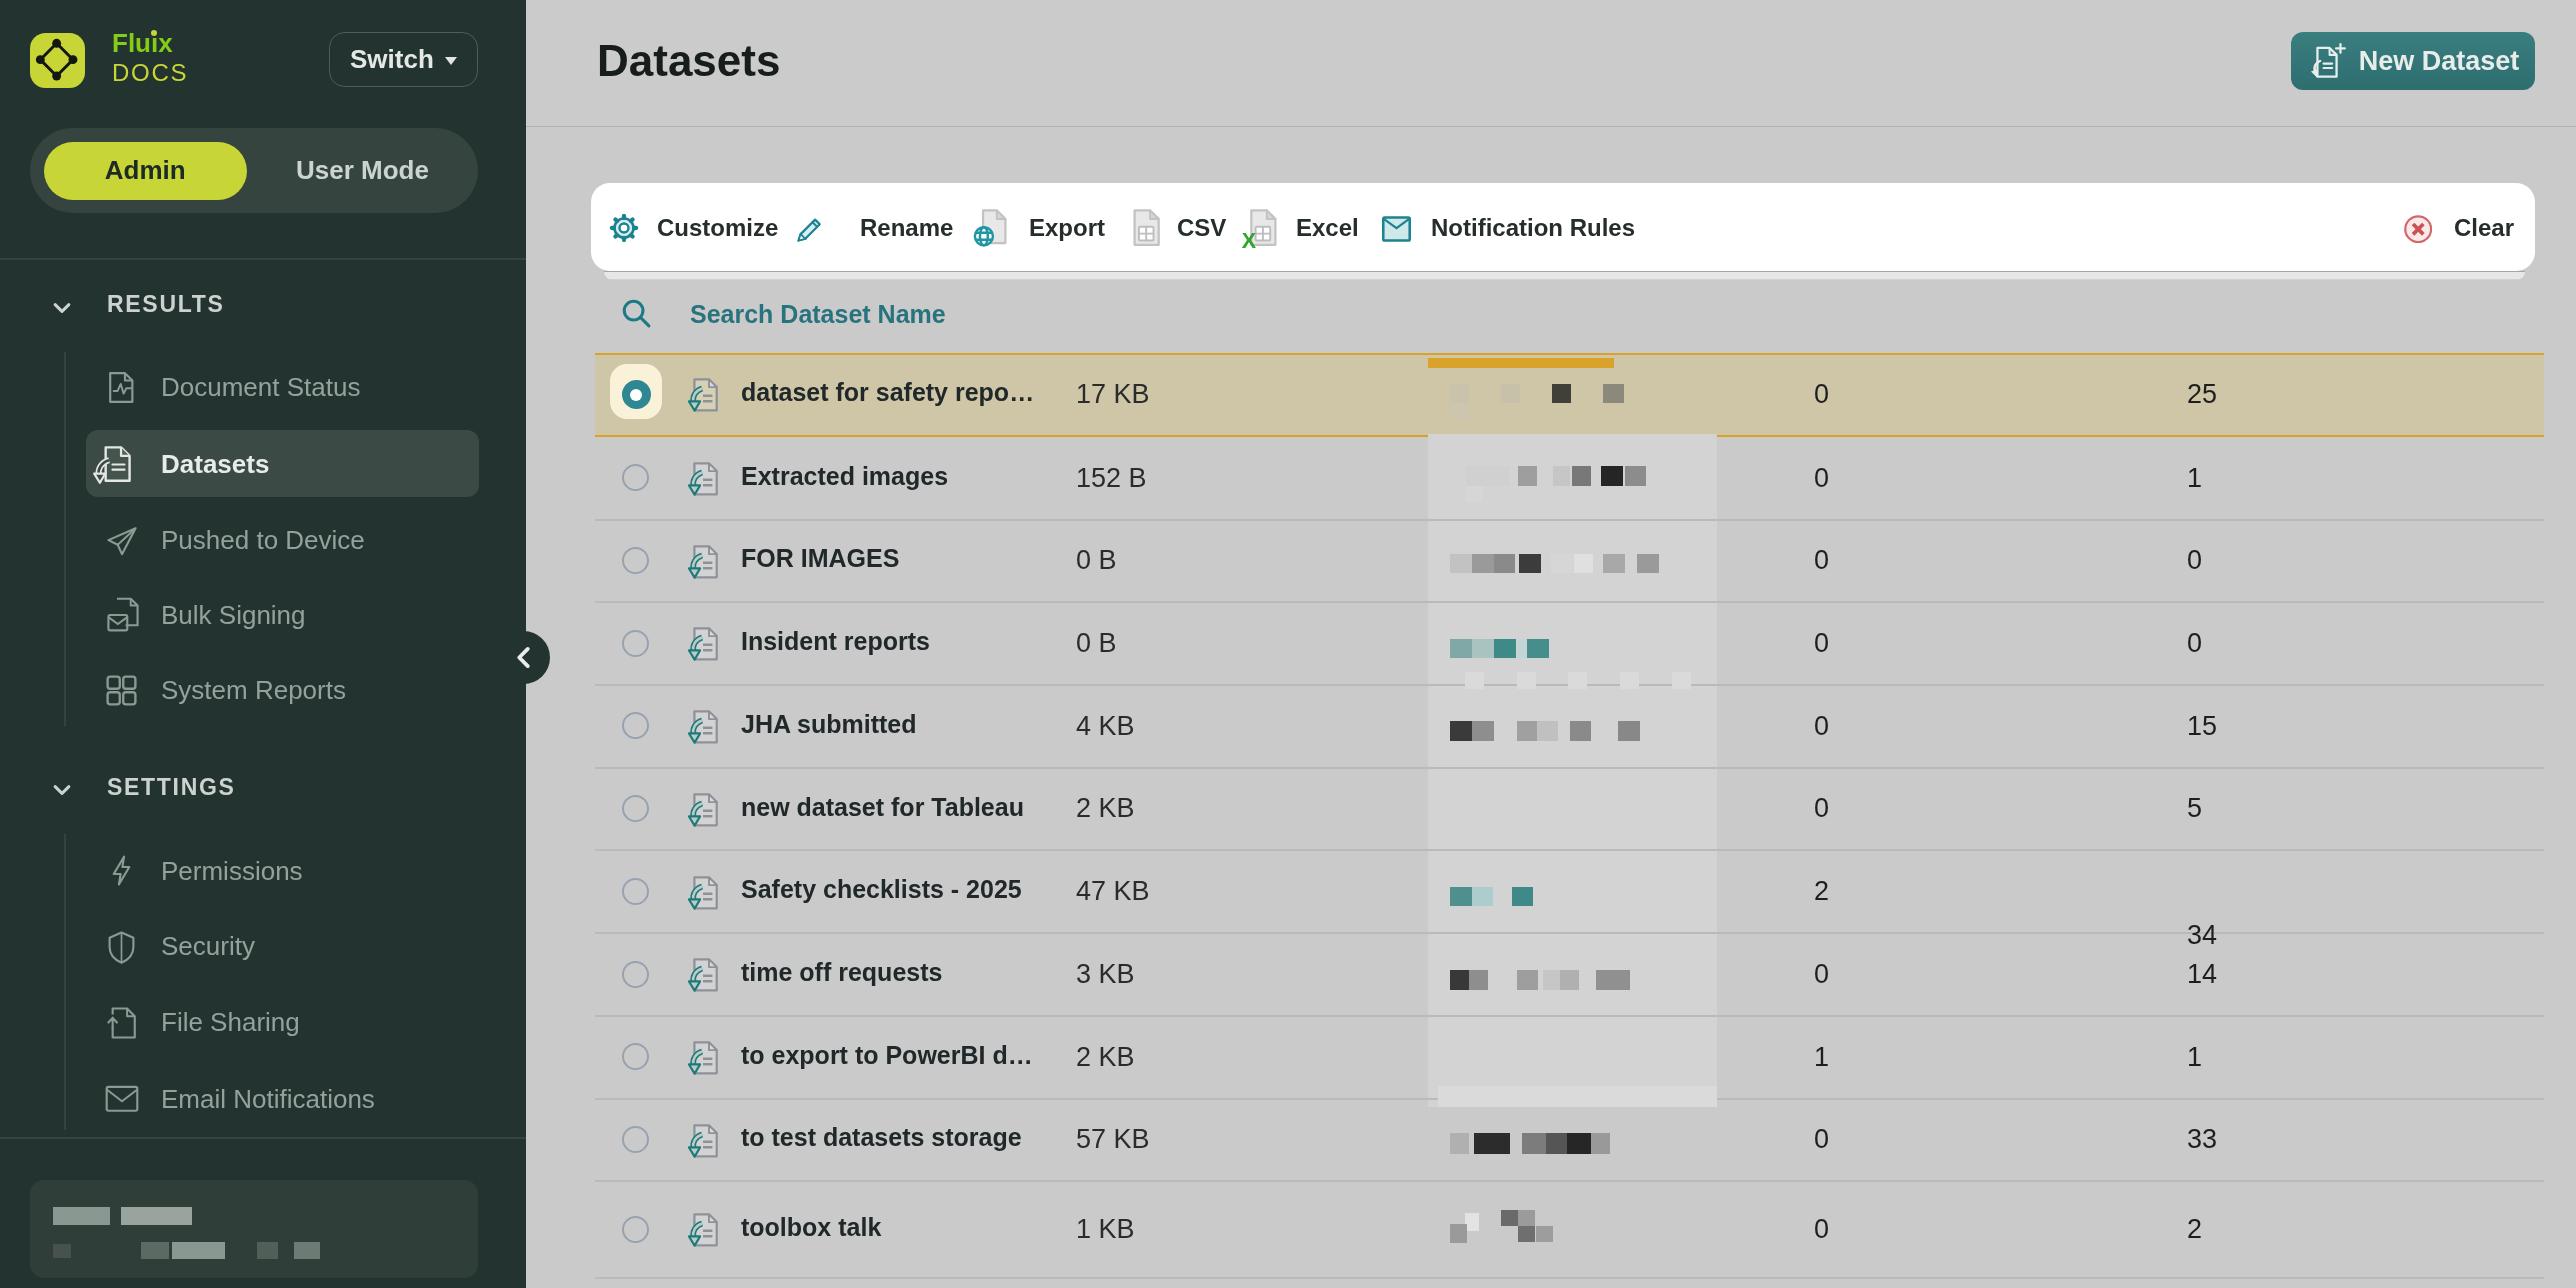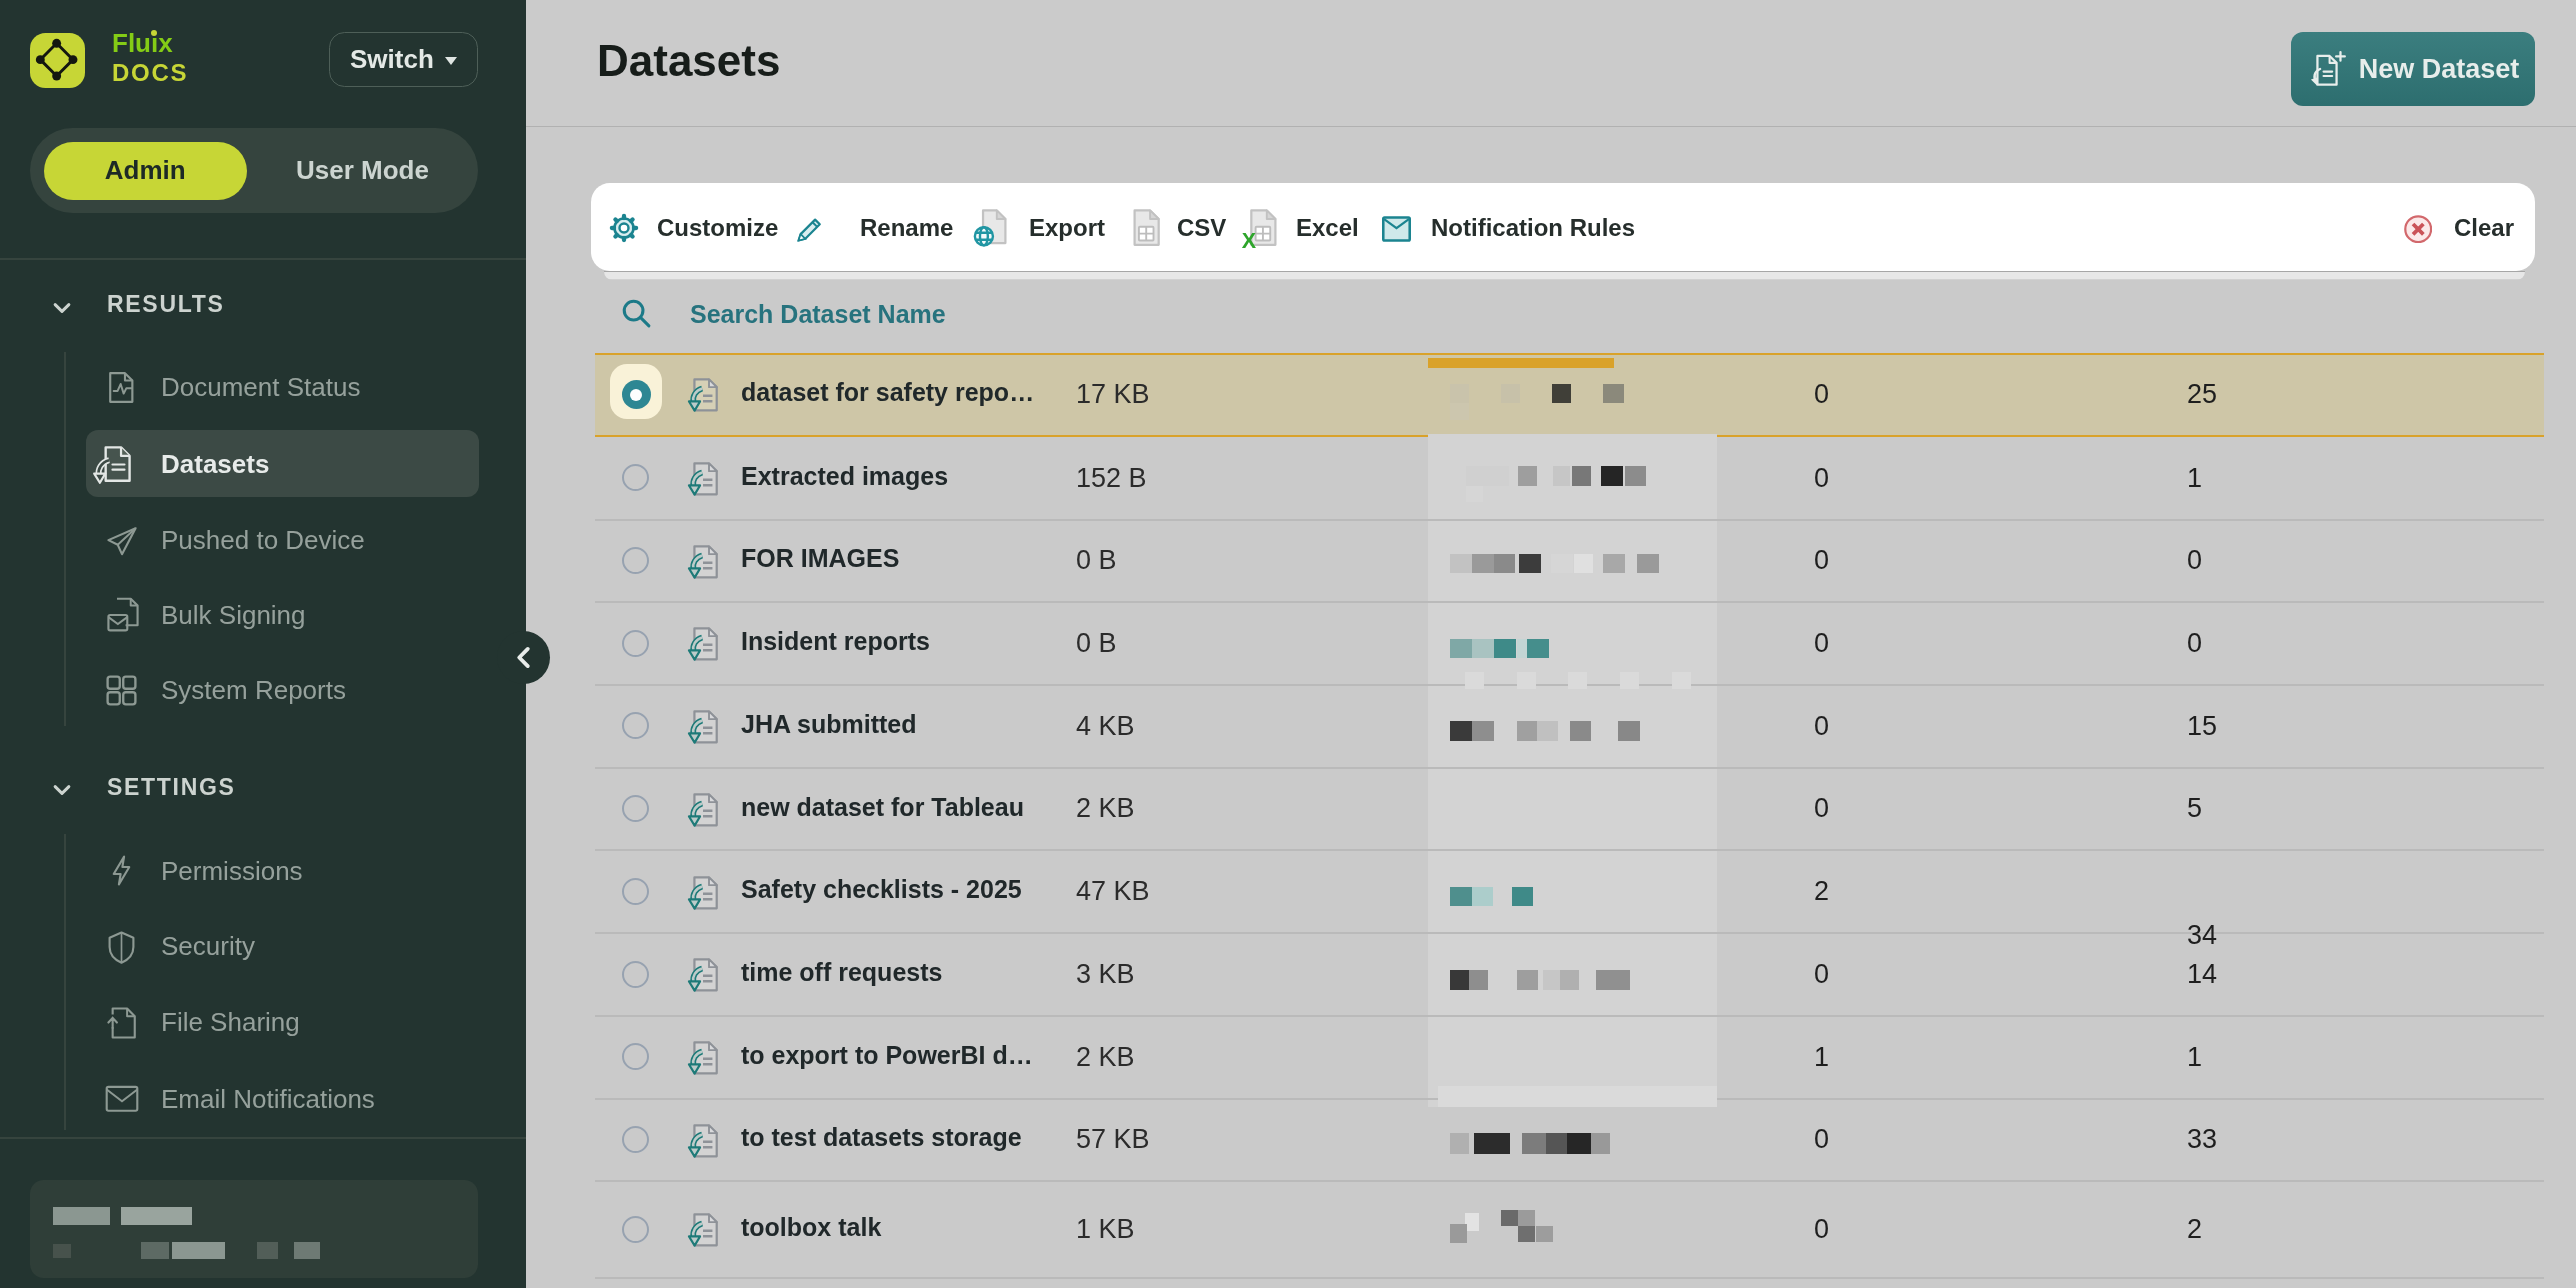--- a/index.html
+++ b/index.html
@@ -35,21 +35,21 @@
     <div class="abs" style="left:30px; top:33px; width:55px; height:55px; border-radius:15.5px; background:#c7d636;">
       <svg width="55" height="55" viewBox="0 0 64 64">
         <path d="M31 12 L50 31 L31 50 L12 31 Z" fill="none" stroke="#141710" stroke-width="3.4"></path>
         <circle cx="31" cy="12" r="5.2" fill="#141710"></circle>
         <circle cx="50" cy="31" r="5.2" fill="#141710"></circle>
         <circle cx="31" cy="50" r="5.2" fill="#141710"></circle>
         <circle cx="12" cy="31" r="5.2" fill="#141710"></circle>
       </svg>
     </div>
     <div class="abs" style="left:112px; top:27.6px; font-size:26px; font-weight:600; color:#84cc16;">Fluıx<span style="position:absolute; left:39px; top:2.6px; width:6px; height:6px; border-radius:50%; background:#c7d636;"></span></div>
-    <div class="abs" style="left:112px; top:59px; font-size:24px; font-weight:700; letter-spacing:1.7px; color:#c7d636;">DOCS</div>
+    <div class="abs" style="left:112px; top:59px; font-size:24px; font-weight:400; letter-spacing:1.7px; color:#c7d636;">DOCS</div>
 
     <div class="abs" style="left:329px; top:32px; width:149px; height:55px; border:1.7px solid #4e5f58; border-radius:15.5px; display:flex; align-items:center; justify-content:center; gap:11.2px;">
       <span style="font-size:26px; font-weight:600; color:#e4e9e6;">Switch</span>
       <span style="width:0; height:0; border-left:6.9px solid transparent; border-right:6.9px solid transparent; border-top:8.6px solid #dfe5e2; margin-top:3.4px;"></span>
     </div>
 
     <div class="abs" style="left:30px; top:128px; width:448px; height:85px; border-radius:43px; background:#35443e;">
       <div class="abs" style="left:13.8px; top:13.8px; width:203px; height:58px; border-radius:29px; background:#c7d636; display:flex; align-items:center; justify-content:center; font-size:26px; font-weight:700; color:#1d2a26;">Admin</div>
       <div class="abs" style="left:224px; top:0; width:217px; height:85px; display:flex; align-items:center; justify-content:center; font-size:26px; font-weight:600; color:#ccd4d0;">User Mode</div>
     </div>
@@ -147,21 +147,21 @@
     <div class="abs" style="left:497px; top:631px; width:53px; height:53px; border-radius:50%; background:#233430;">
       <svg width="53" height="53" viewBox="0 0 62 62">
         <path d="M36 21 L26 31 L36 41" fill="none" stroke="#e8ecea" stroke-width="4.5" stroke-linecap="round" stroke-linejoin="round"></path>
       </svg>
     </div>
   </div>
   <div id="content">
     <div id="header"></div>
     <div class="abs" style="left:71px; top:36px; font-size:44px; font-weight:700; color:#171d1a;">Datasets</div>
 
-    <div class="abs" style="left:1765px; top:32px; width:244px; height:74px; border-radius:12px; background:linear-gradient(180deg,#3b7e7f,#2d6e6f); display:flex; align-items:center; justify-content:center; gap:12px;">
+    <div class="abs" style="left:1765px; top:32px; width:244px; height:58px; border-radius:12px; background:linear-gradient(180deg,#3b7e7f,#2d6e6f); display:flex; align-items:center; justify-content:center; gap:12px;">
       <svg width="40" height="40" viewBox="0 0 46 46">
         <path d="M12 8 H26 L34 16 V41 H12 Z" fill="none" stroke="#e8eeec" stroke-width="2.6" stroke-linejoin="round"></path>
         <path d="M26 8 V16 H34" fill="none" stroke="#e8eeec" stroke-width="2.4" stroke-linejoin="round"></path>
         <path d="M19 26 H29 M19 31 H29" stroke="#e8eeec" stroke-width="2.4" stroke-linecap="round"></path>
         <path d="M15 23 C8 26 7 33 11 38" fill="none" stroke="#e8eeec" stroke-width="2.8" stroke-linecap="round"></path>
         <path d="M12.5 32.5 L11.5 42 L4.5 35 Z" fill="#e8eeec"></path>
         <path d="M38.5 3.5 V13.5 M33.5 8.5 H43.5" stroke="#e8eeec" stroke-width="2.6" stroke-linecap="round"></path>
       </svg>
       <span style="font-size:27px; font-weight:600; color:#e7edeb;">New Dataset</span>
     </div>

